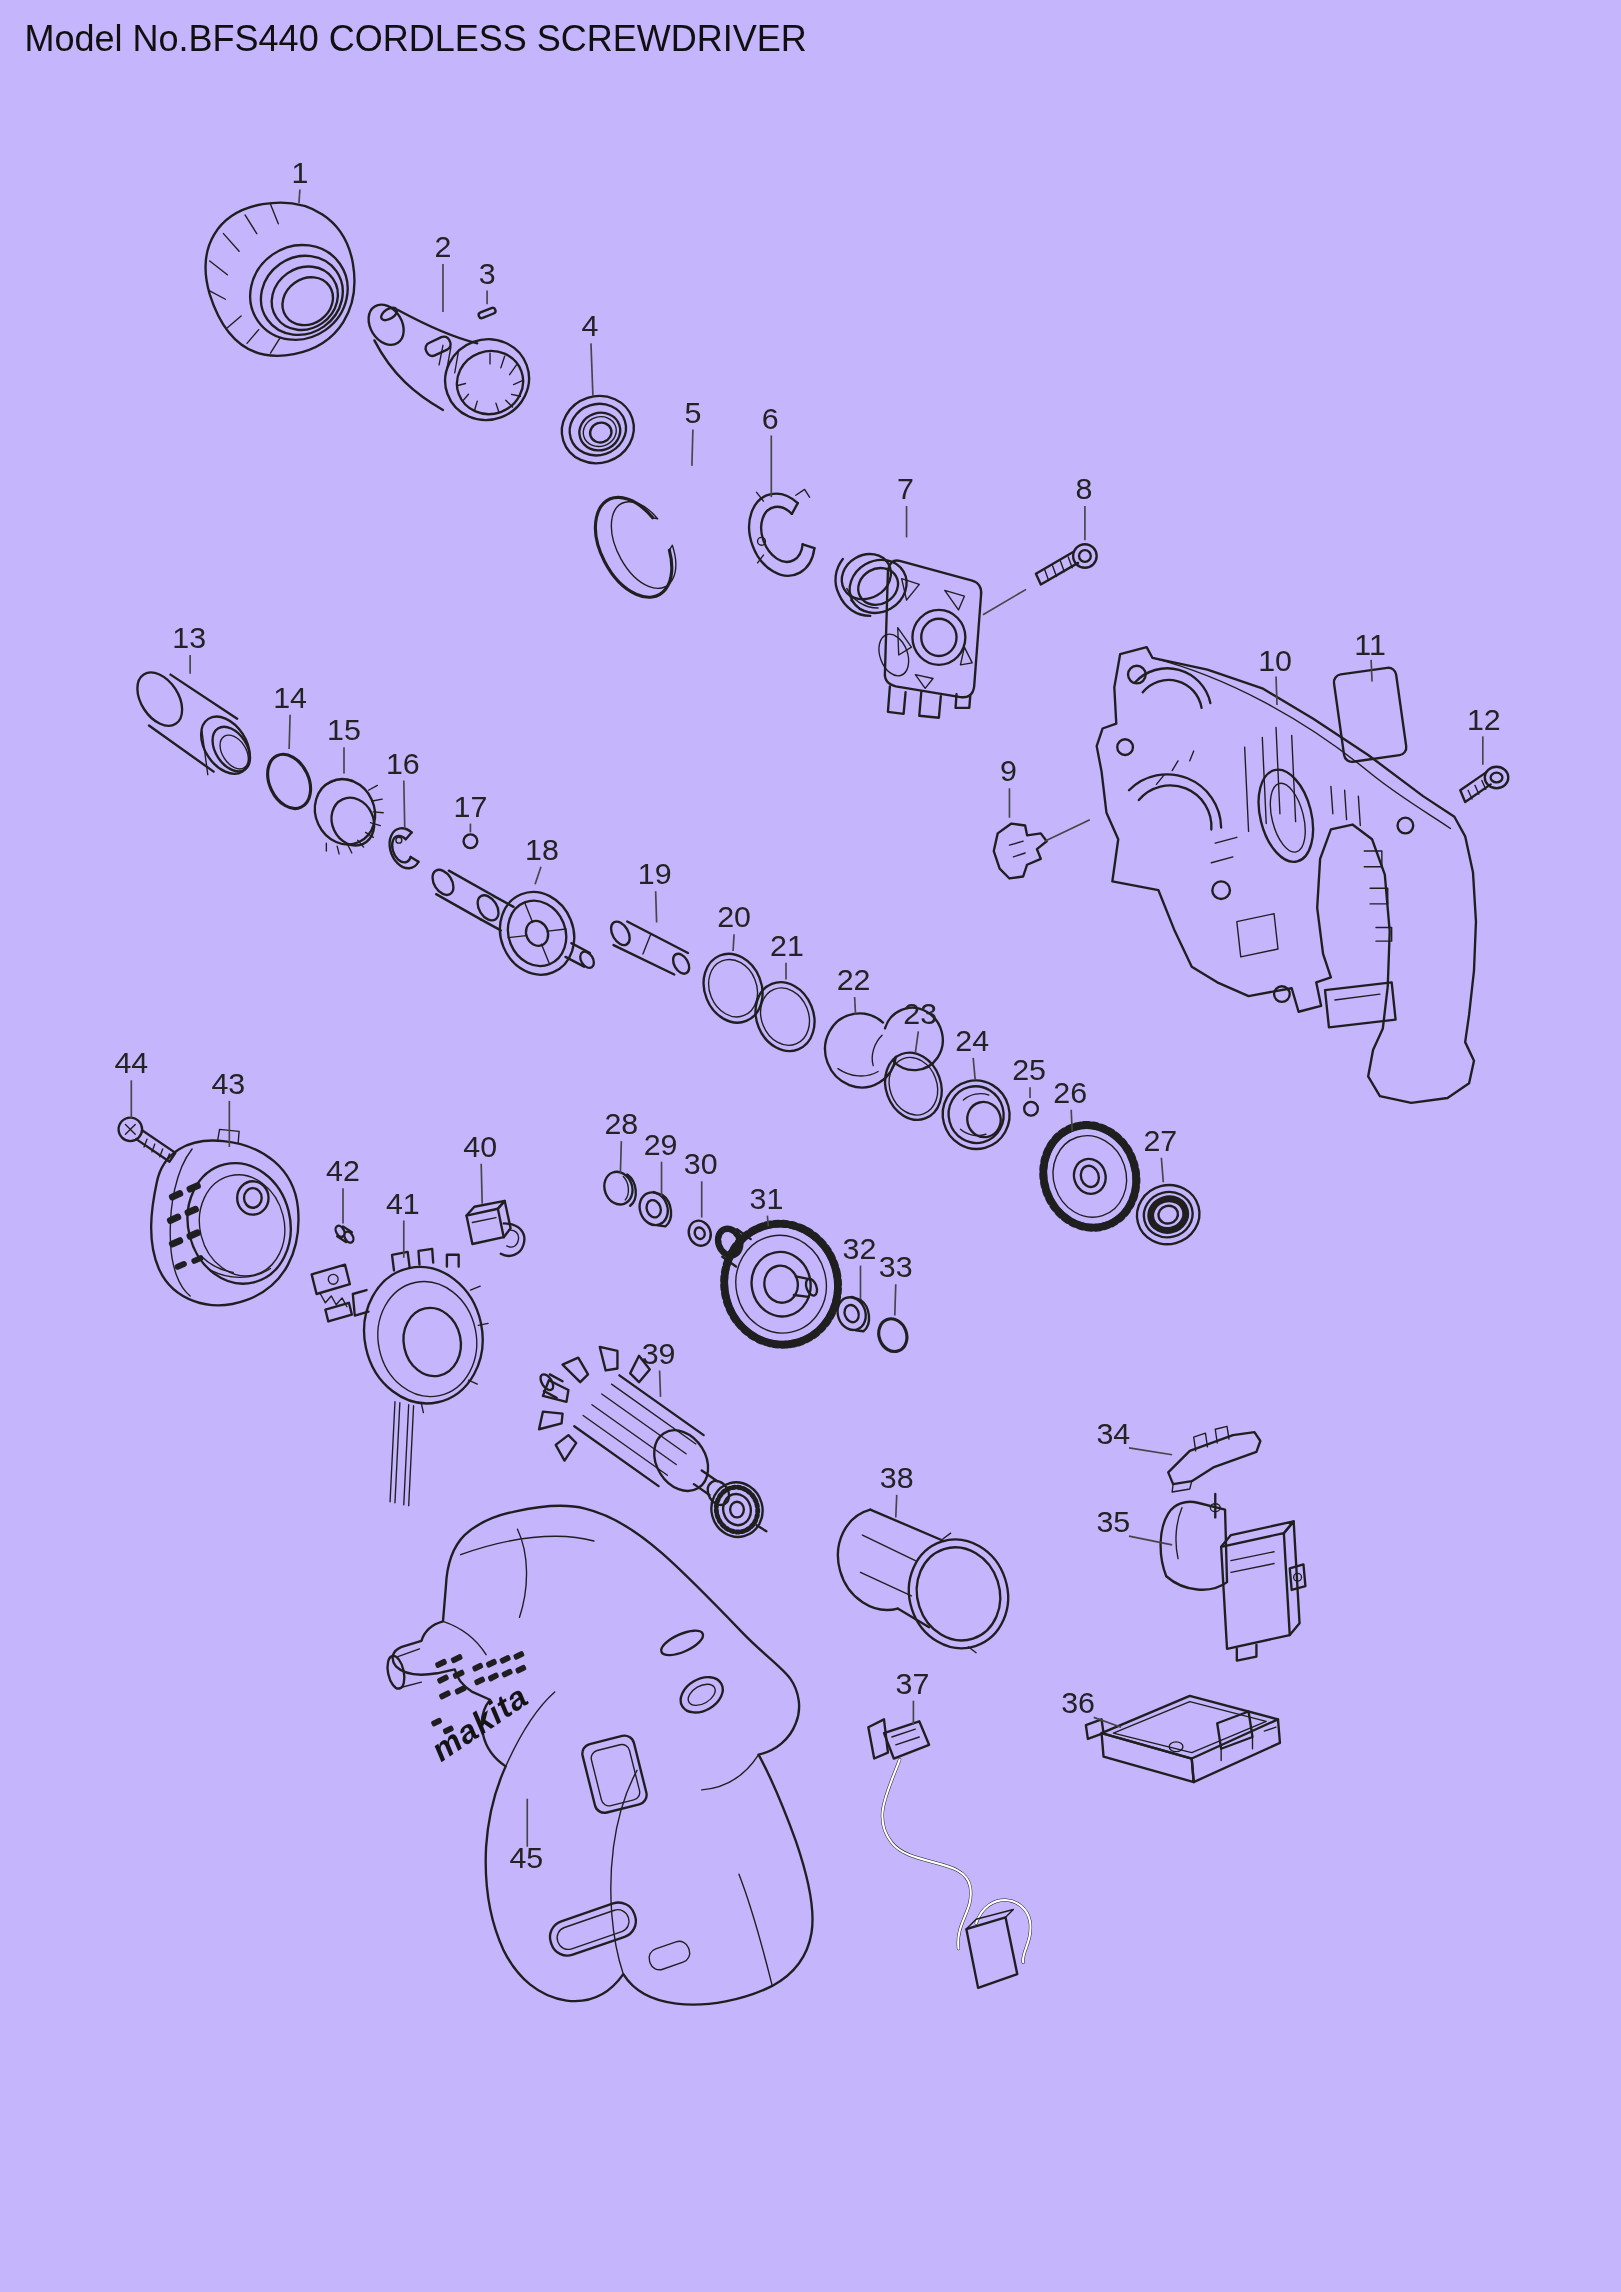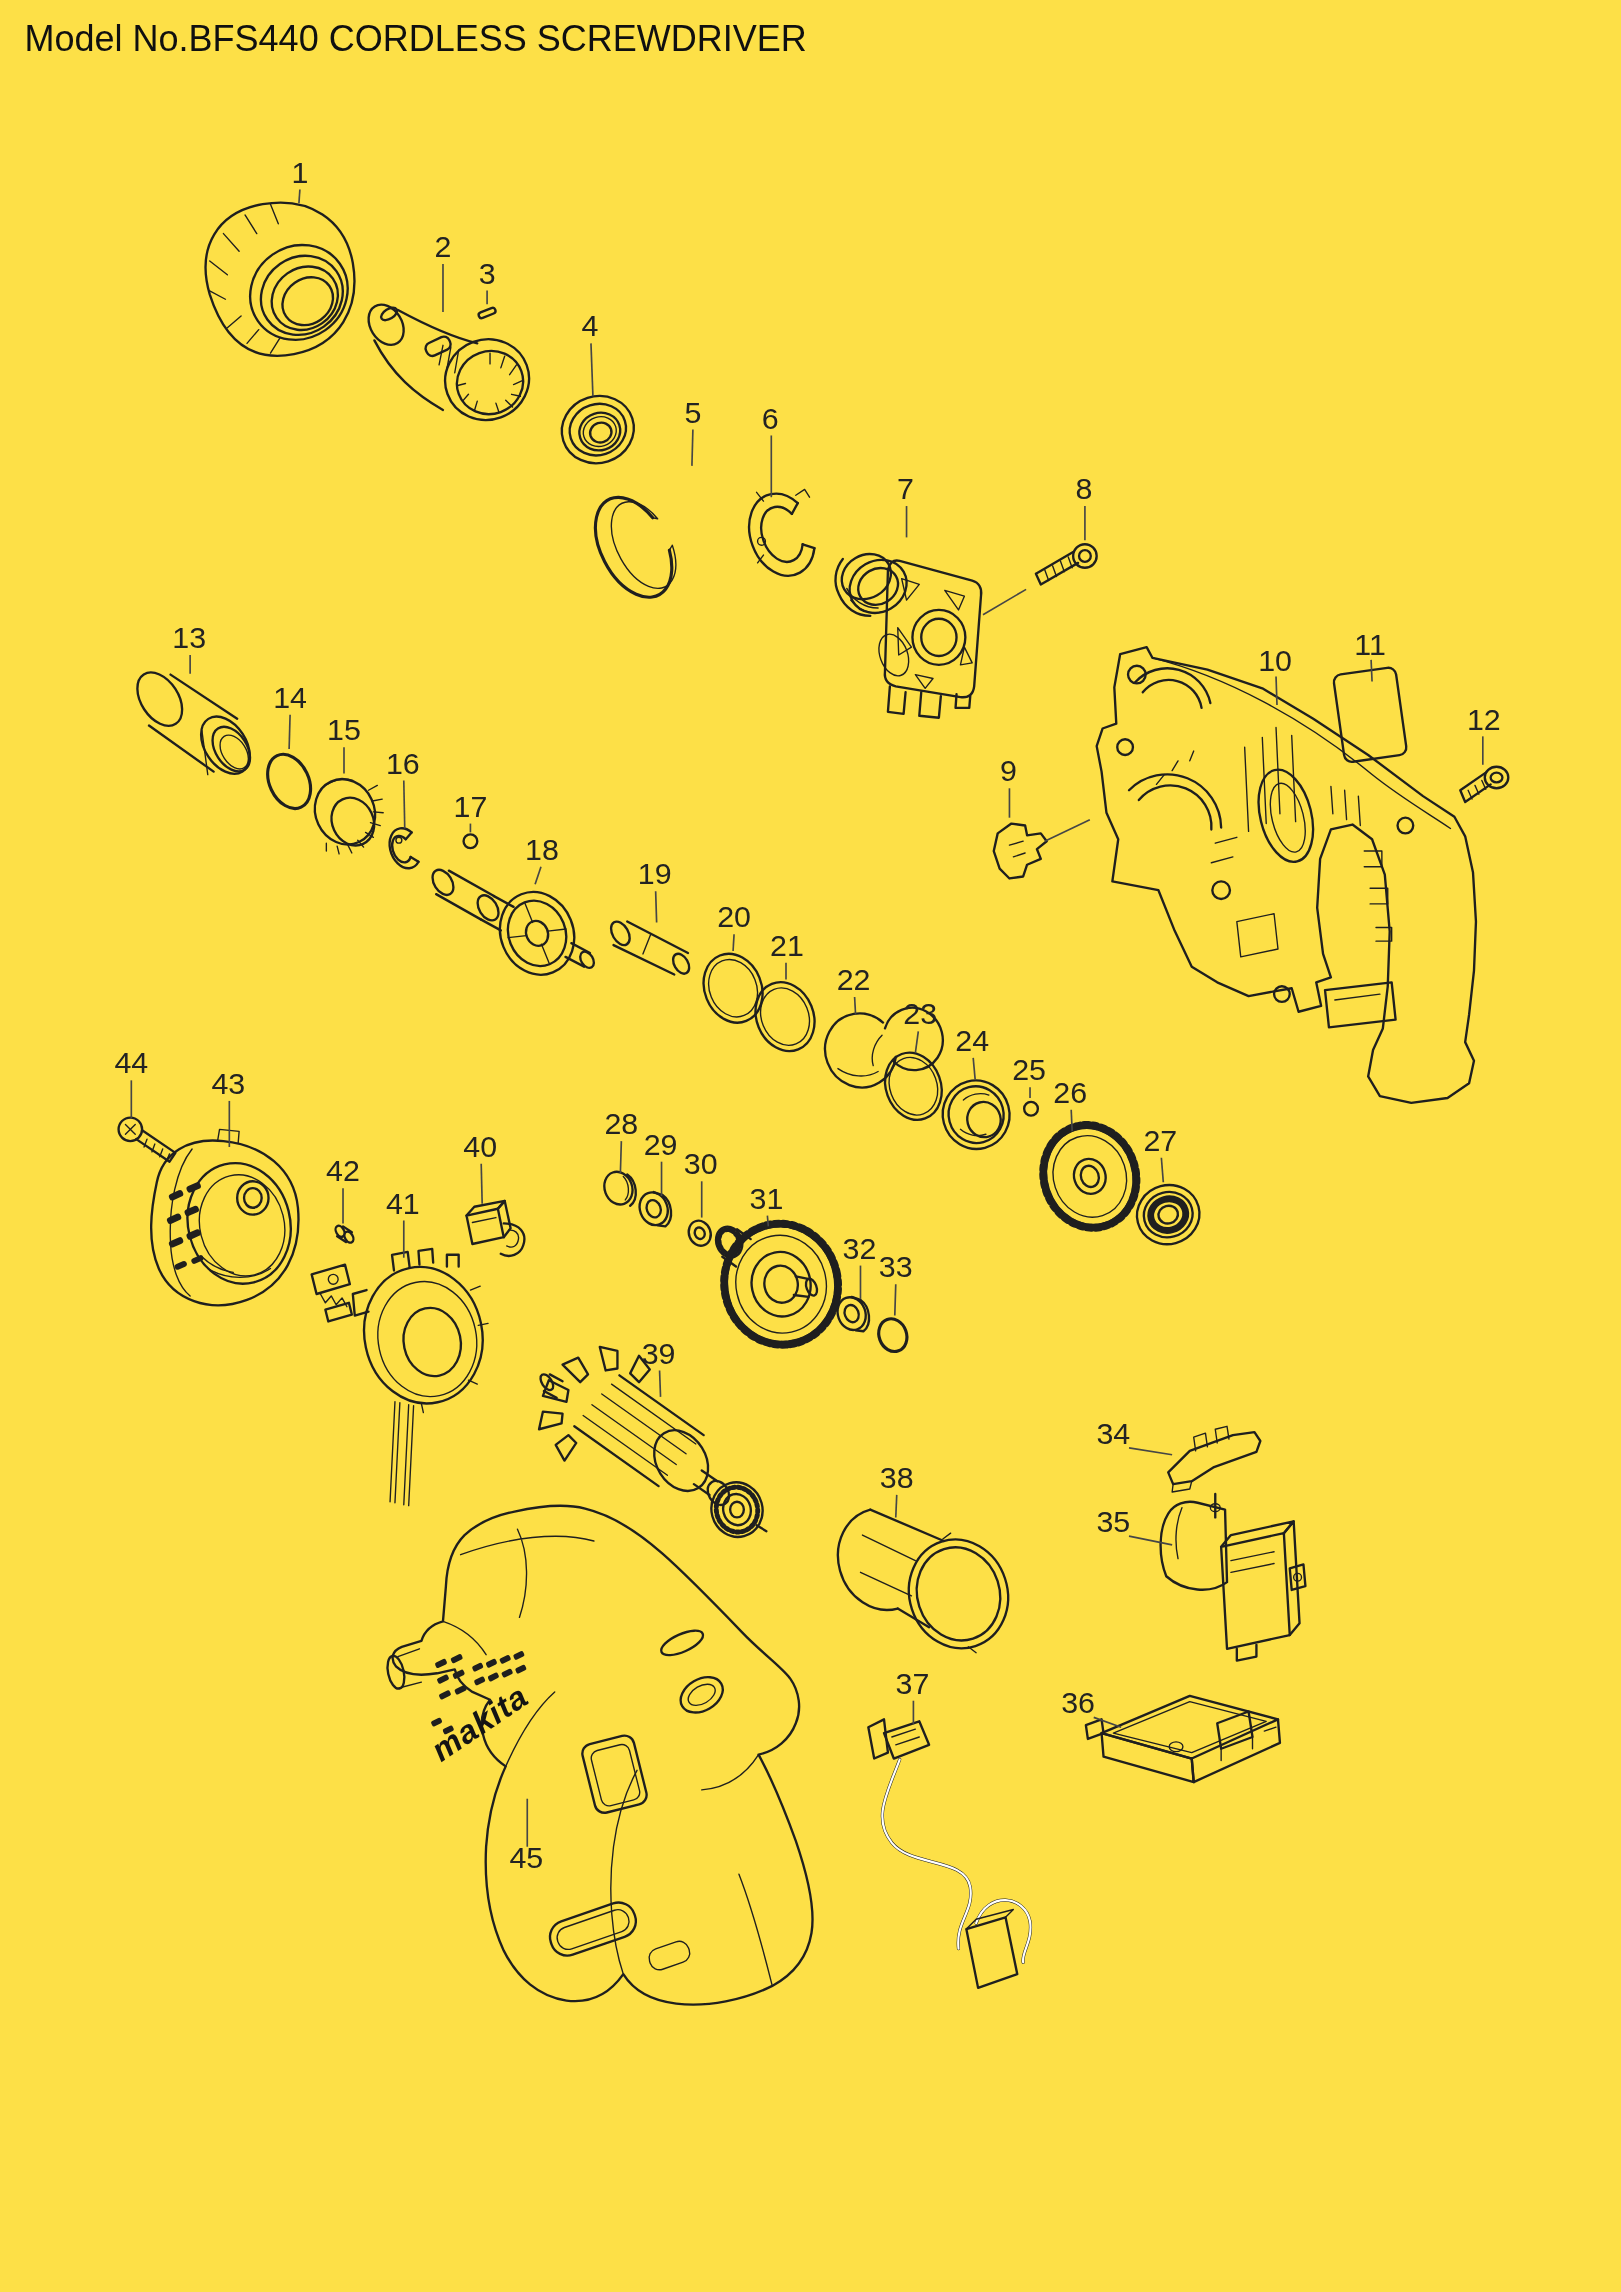--- a/index.html
+++ b/index.html
@@ -1,16 +1,16 @@
 <!DOCTYPE html>
 <html style="--ink: #1f1f1f;"><head>
 <meta charset="utf-8">
 <style>
   html,body{margin:0;padding:0;background:#ffffff;}
-  .page{position:relative;width:1621px;height:2293px;background:#fde047;overflow:hidden;
+  .page{position:relative;width:1621px;height:2293px;background:#c4b5fd;overflow:hidden;
         font-family:"Liberation Sans","DejaVu Sans",sans-serif;}
   .title{position:absolute;left:24.5px;top:17.6px;font-size:36px;color:#101010;white-space:nowrap;}
   svg{position:absolute;left:0;top:0;}
   .part{fill:none;stroke:var(--ink,#1f1f1f);stroke-width:2.4;stroke-linecap:round;stroke-linejoin:round;}
   .thin{stroke-width:1.4;}
   .thick{stroke-width:3.2;}
   .dark{fill:var(--ink,#1f1f1f);stroke:none;}
   .band{stroke-width:7;}
   .teeth{stroke-dasharray:4 4.5;stroke-width:8;}
   .knurl{stroke-dasharray:2.5 3;stroke-width:5;}

